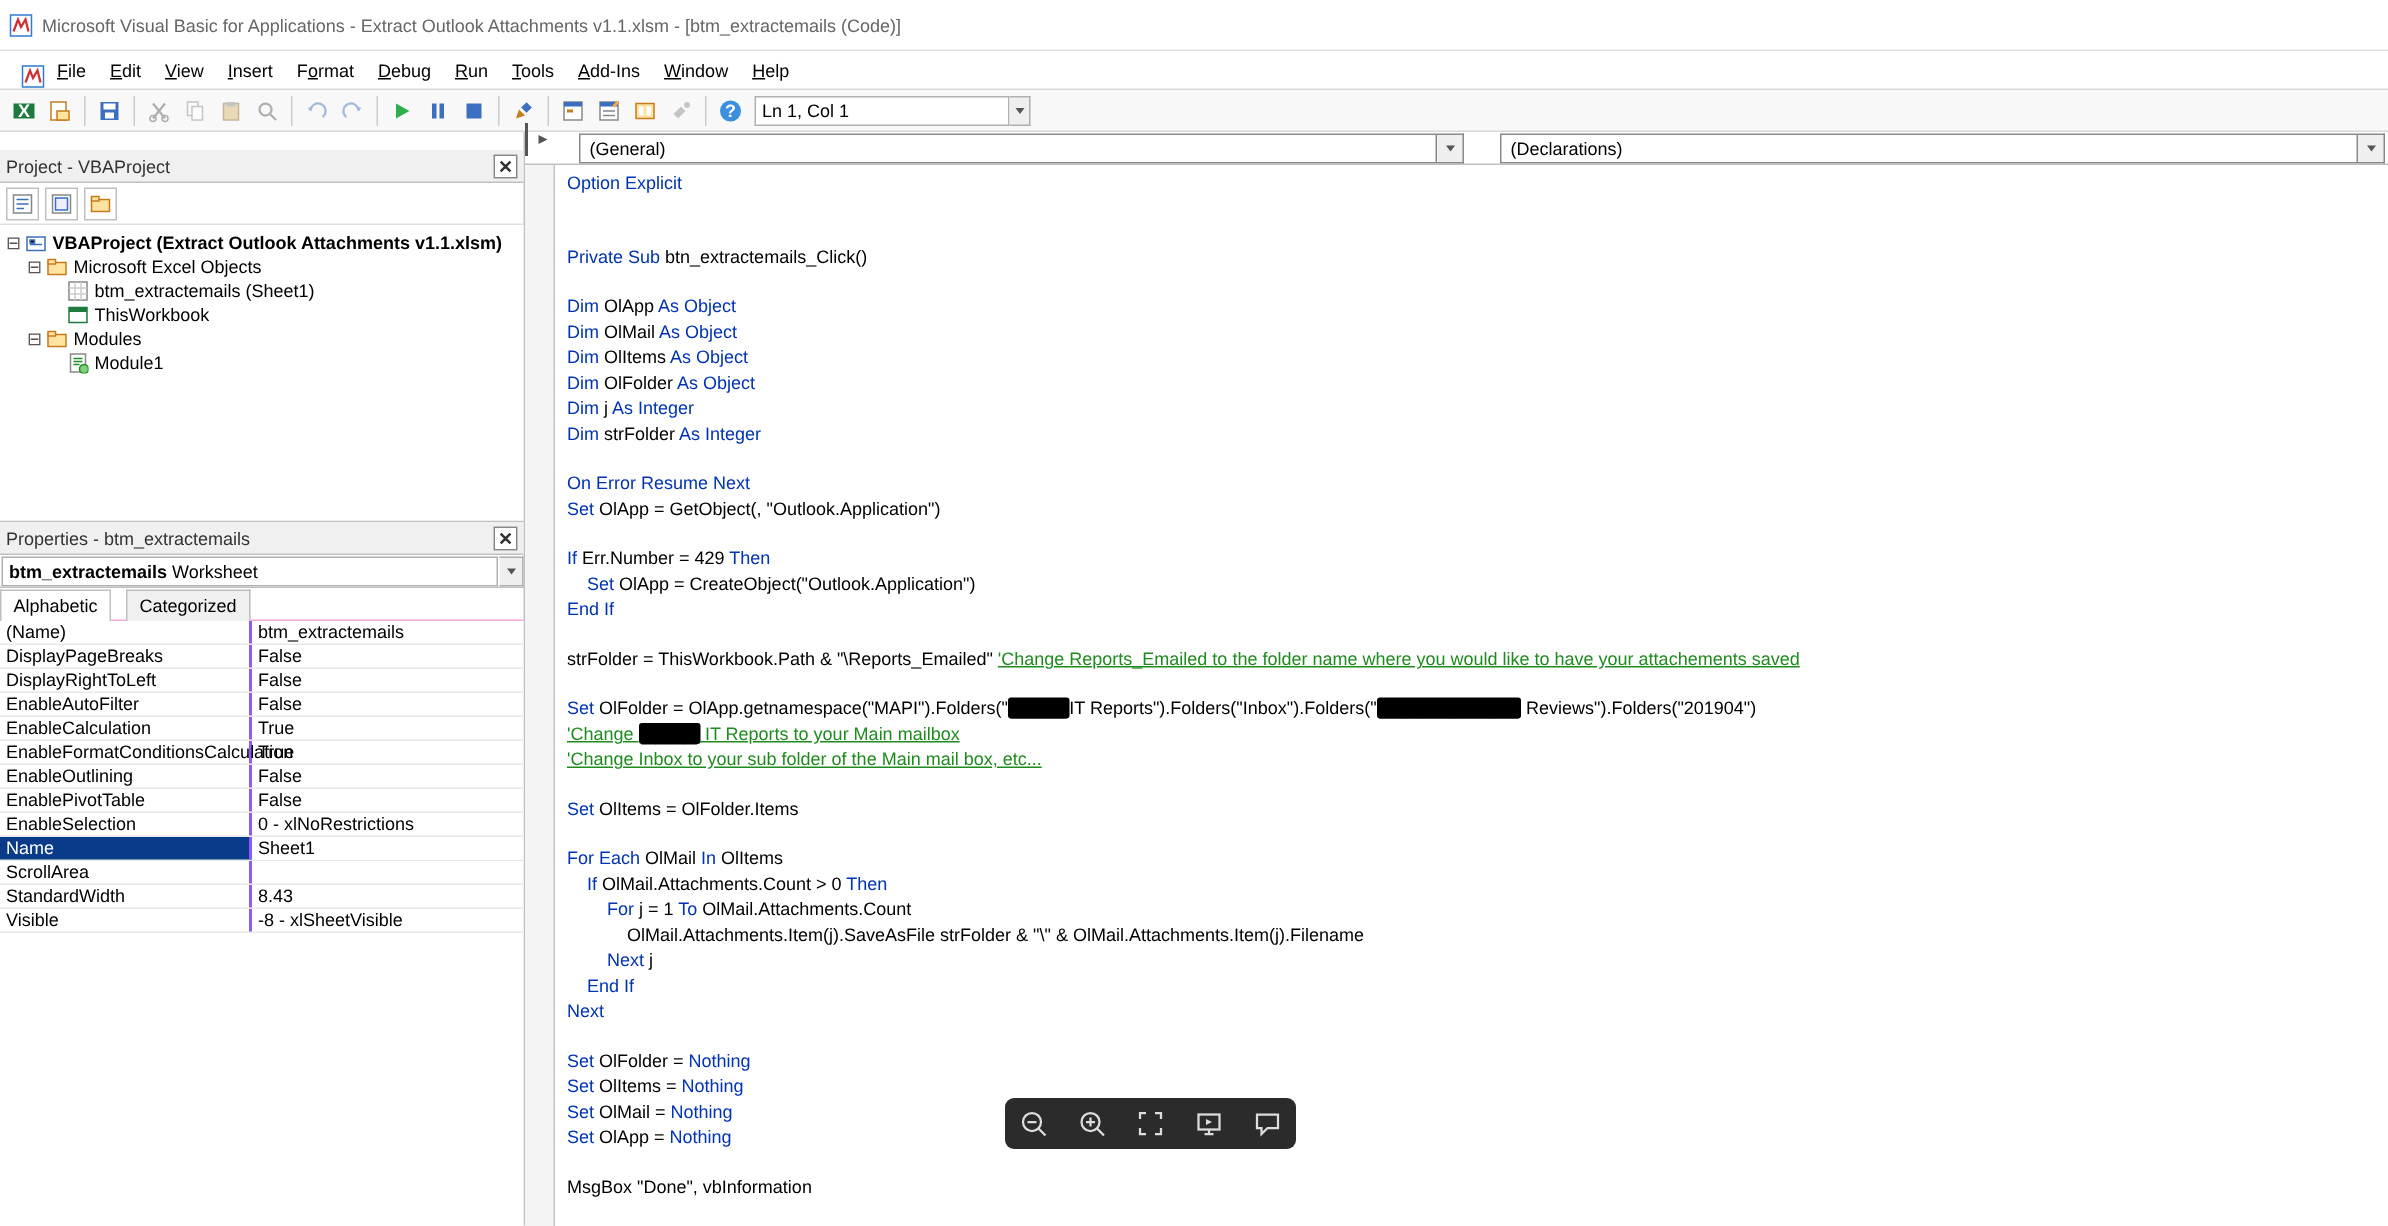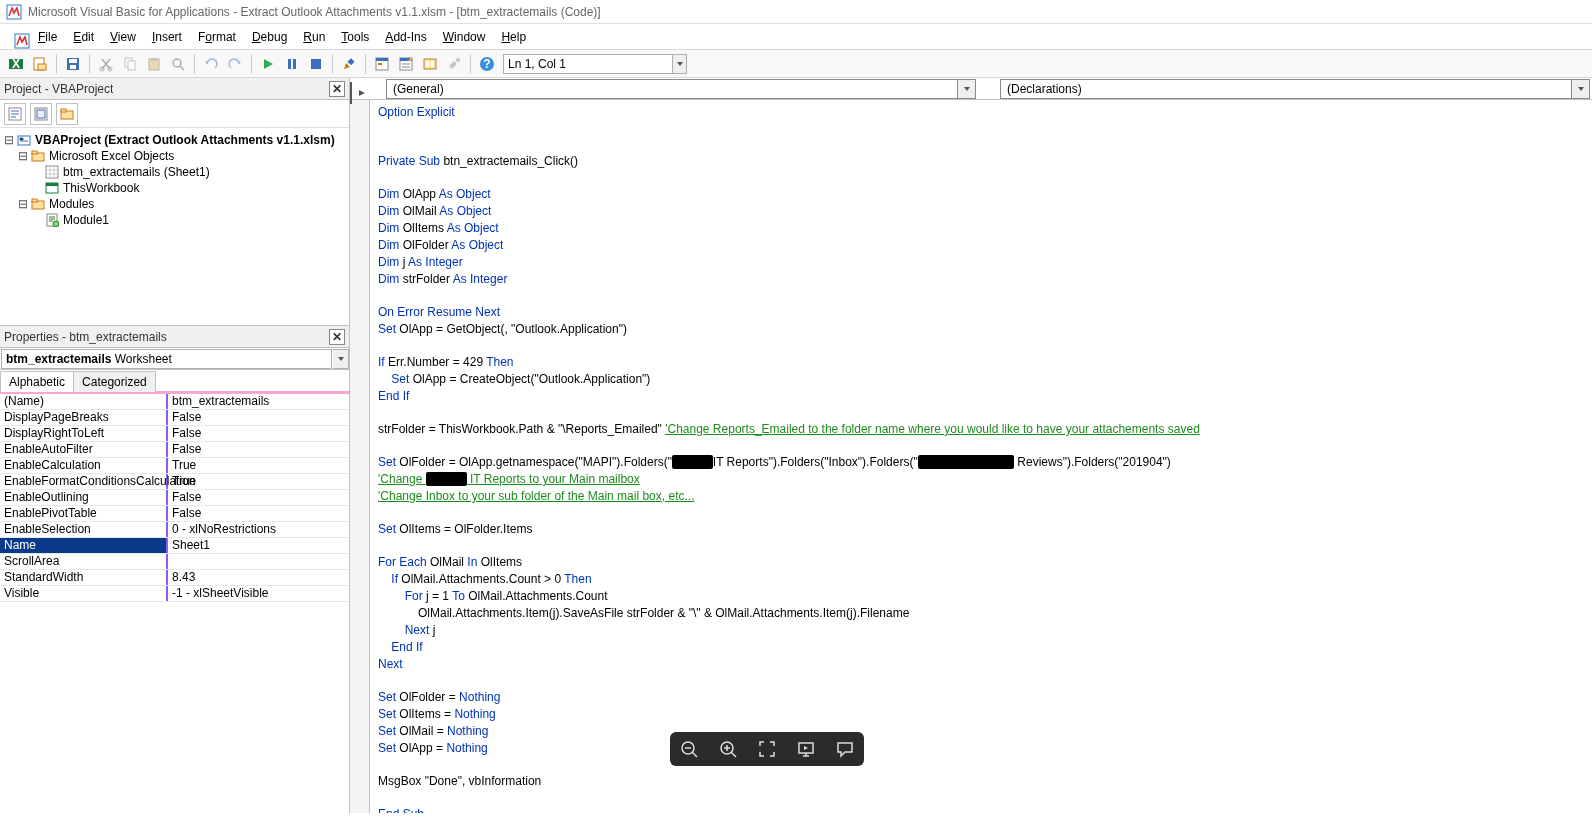--- a/index.html
+++ b/index.html
@@ -1,19 +1,19 @@
 <!DOCTYPE html>
 <html><head>
 <meta charset="utf-8">
 <style>
 * { margin: 0; padding: 0; box-sizing: border-box; font-family: "Segoe UI", Tahoma, sans-serif; font-size: 12px; }
 body { background: #fff; width: 1592px; height: 817px; overflow: hidden; user-select: none; }
 
 
-.titlebar { height: 24px; display: flex; align-items: center; padding: 0 6px; color: #666; border-bottom: 1px solid #e0e0e0; }
+.titlebar { height: 34px; display: flex; align-items: center; padding: 0 6px; color: #666; border-bottom: 1px solid #e0e0e0; }
 .titlebar .vb-icon { width: 16px; height: 16px; margin-right: 6px; display:inline-flex; align-items:center; justify-content:center; }
 
 
 .menubar { height: 26px; display: flex; align-items: center; padding: 0 6px; border-bottom: 1px solid #d8d8d8; }
 .menubar .vb-icon { width: 16px; height: 16px; margin-right: 8px; }
 .menubar span { padding: 4px 8px; cursor: default; }
 .menubar span u { text-decoration: underline; }
 
 
 .toolbar { height: 28px; display: flex; align-items: center; padding: 0 4px; border-bottom: 1px solid #d8d8d8; background:#f8f8f8; }
@@ -33,28 +33,28 @@
 
 
 .project-toolbar { height:28px; border-bottom:1px solid #e0e0e0; display:flex; align-items:center; padding:2px 4px; gap:4px;}
 .ptbtn { width:22px; height:22px; border:1px solid #c0c0c0; background:#fff; display:flex; align-items:center; justify-content:center;}
 .tree { flex:1; overflow:auto; padding:4px 2px; background:#fff;}
 .tree-row { display:flex; align-items:center; height:16px; white-space:nowrap;}
 .tw { display:inline-block; width:14px; text-align:center; color:#555;}
 .ticon { width:16px; height:16px; margin-right:3px; display:inline-flex; align-items:center; justify-content:center;}
 .bold { font-weight:bold; }
 
-.project-pane { height: 248px; display:flex; flex-direction:column; border-bottom:1px solid #c0c0c0;}
+.project-pane { height: 248px; display:flex; flex-direction:column; border-bottom:1px solid #c0c0c0;margin-top:12px;}
 
 
 .props-pane { flex:1; display:flex; flex-direction:column; }
 .props-obj { height:22px; border-bottom:1px solid #c0c0c0; display:flex; align-items:center; }
 .props-obj .box { flex:1; border:1px solid #b0b0b0; margin:1px; height:20px; display:flex; align-items:center; padding:0 4px; background:#fff;}
 .props-obj .arrow { width:16px; height:20px; border:1px solid #b0b0b0; border-left:none; background:#efefef; display:flex; align-items:center; justify-content:center;}
-.tabs { display:flex; border-bottom:3px solid #f9a8d4; }
+.tabs { display:flex; border-bottom:1px solid #f9a8d4;gap:11px; }
 .tab { padding:3px 8px; border:1px solid #c0c0c0; border-bottom:none; margin-right:-1px; background:#f0f0f0; position:relative; top:1px;}
 .tab.active { background:#fff; }
 .prop-grid { flex:1; overflow:auto; background:#fff;}
 .prop-row { display:flex; height:16px; border-bottom:1px solid #e8e8e8;}
 .prop-name { width:168px; padding:0 4px; border-right:2px solid #8b5cf6; white-space:nowrap;}
 .prop-val { flex:1; padding:0 4px; white-space:nowrap;}
 .prop-row.sel .prop-name { background:#0a3a8a; color:#fff;}
 .prop-row.sel .prop-val { background:#fff;}
 
 
@@ -388,21 +388,21 @@
           <div class="prop-row">
             <div class="prop-name">ScrollArea</div>
             <div class="prop-val"></div>
           </div>
           <div class="prop-row">
             <div class="prop-name">StandardWidth</div>
             <div class="prop-val">8.43</div>
           </div>
           <div class="prop-row">
             <div class="prop-name">Visible</div>
-            <div class="prop-val">-1 - xlSheetVisible</div>
+            <div class="prop-val">-8 - xlSheetVisible</div>
           </div>
         </div>
     </div>
   </div>
 
   <div class="right">
     <div class="right-arrow-narrow" style="position:absolute; left:350px; top:82px; height:22px;">
       <svg width="10" height="10">
           <path d="M2 2 L8 5 L2 8 Z" fill="#555"></path>
         </svg>

